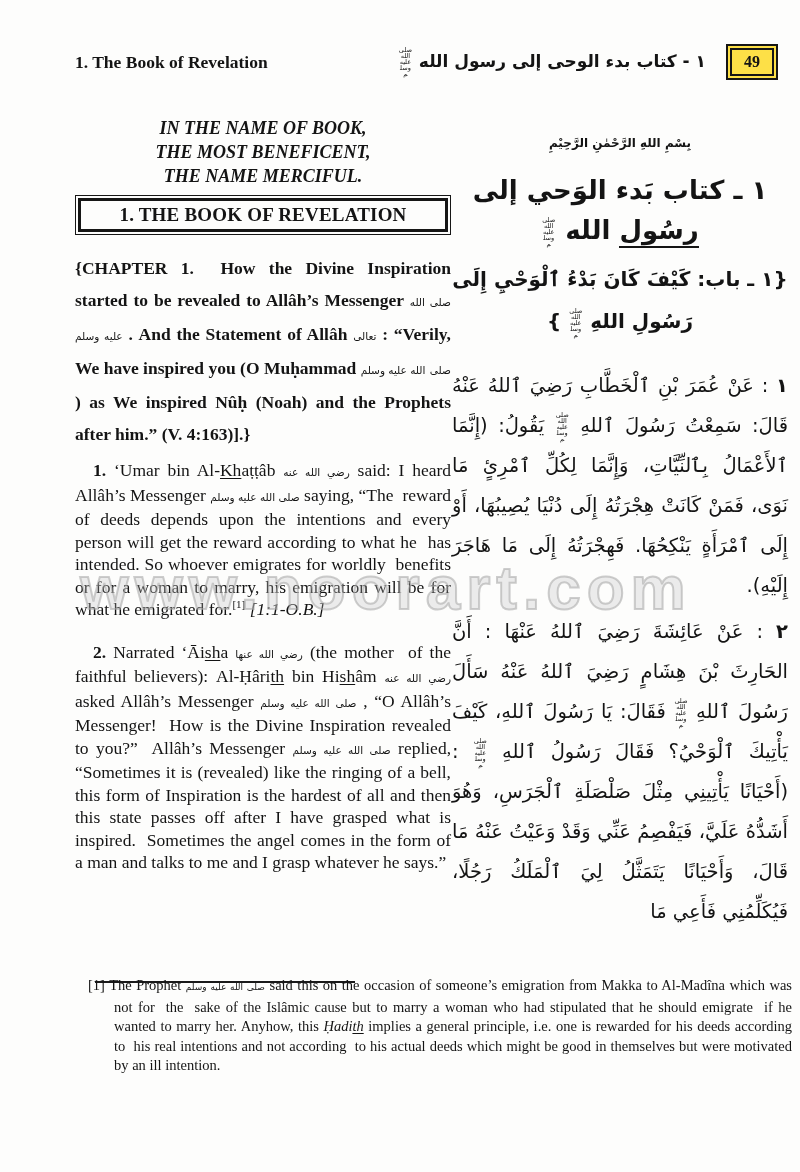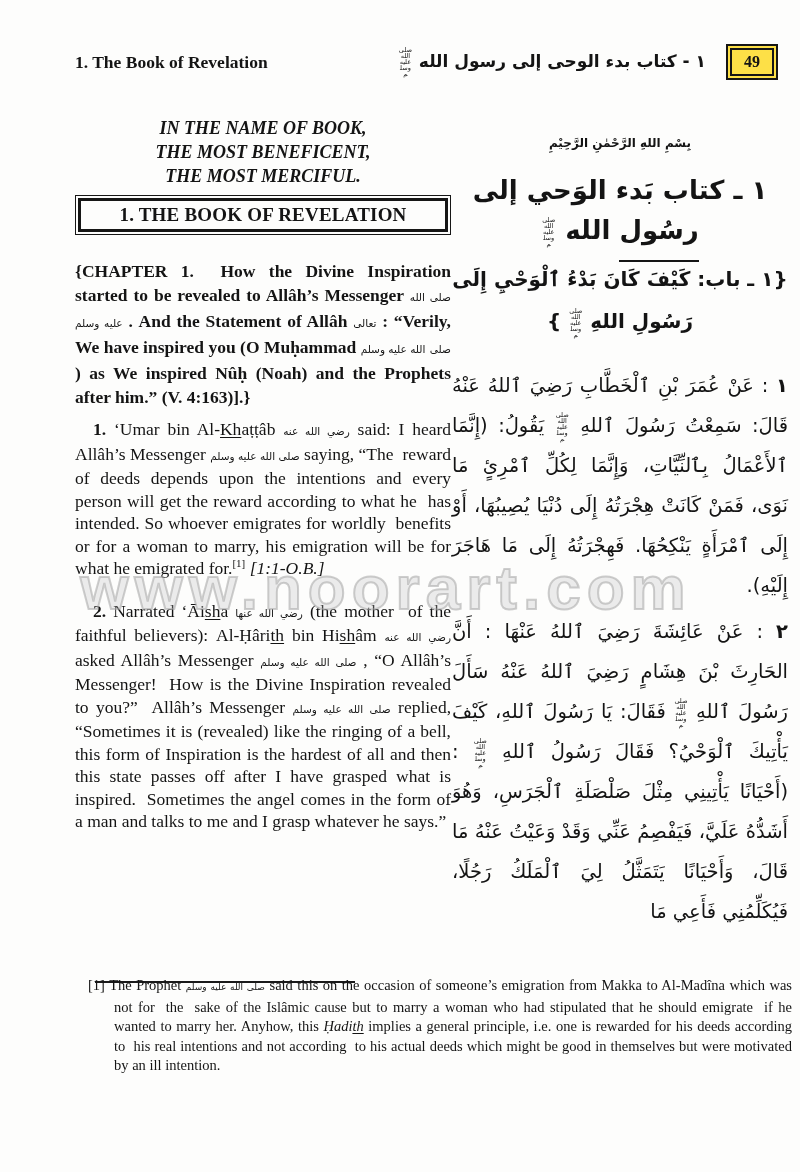--- a/index.html
+++ b/index.html
@@ -18,30 +18,30 @@
   .pagenum-inner{border:2px solid #151515;padding:0 12px;font-weight:bold;font-size:16px;line-height:24px;}
   
   .col-left{position:absolute;left:75px;top:116px;width:376px;}
   .col-right{position:absolute;left:452px;top:130px;width:336px;direction:rtl;
              font-family:"DejaVu Sans",sans-serif;}
   
   .basmala-en{text-align:center;font-style:italic;font-weight:bold;font-size:18px;line-height:24px;}
   .book-box{margin-top:7px;border:1px solid #161616;padding:2px;}
   .book-box-inner{border:3px solid #161616;text-align:center;font-weight:bold;font-size:19px;
                   padding:3px 4px;letter-spacing:.2px;}
-  .chapter{margin-top:24px;font-weight:bold;font-size:17.5px;line-height:24px;text-align:justify;}
+  .chapter{margin-top:17px;font-weight:bold;font-size:17.5px;line-height:32px;text-align:justify;}
   .para{margin-top:9px;font-size:17.5px;line-height:22.5px;text-align:justify;text-indent:18px;}
   .para.second{margin-top:20px;}
   .ar-inline{font-family:"DejaVu Sans",sans-serif;font-size:10.5px;font-weight:normal;font-style:normal;}
   sup{font-size:11px;line-height:0;}
   u{text-underline-offset:2px;}
   
   .basmala-ar{text-align:center;font-weight:bold;font-size:12px;line-height:26px;}
   .kitab{text-align:center;font-weight:bold;font-size:26px;line-height:40px;margin-top:14px;}
-  .u-ar{border-bottom:2px solid #151515;padding-bottom:15px;}
+  .u-ar{border-bottom:2px solid #151515;padding-bottom:1px;}
   .bab{text-align:center;font-weight:bold;font-size:20px;line-height:42px;margin-top:8px;}
   .hadith-ar{font-size:19.5px;line-height:40px;text-align:justify;}
   .hadith-ar.first{margin-top:24px;}
   .hadith-ar.second{margin-top:6px;}
   .saw{display:inline-block;width:15px;font-size:6.5px;line-height:6px;text-align:center;
        vertical-align:middle;font-family:"DejaVu Sans",sans-serif;font-weight:normal;
        white-space:normal;overflow-wrap:anywhere;direction:rtl;}
   
   .footnote-rule{position:absolute;left:95px;top:981px;width:260px;border-top:2.5px solid #1a1a1a;}
   .footnote{position:absolute;left:88px;top:976px;width:678px;font-size:14.5px;line-height:19.5px;
@@ -65,21 +65,21 @@
       <div class="pagenum-box">
         <div class="pagenum-inner">49</div>
       </div>
     </div>
   </div>
 
   <div class="col-left">
     <div class="basmala-en">
       <div>IN THE NAME OF BOOK,</div>
       <div>THE MOST BENEFICENT,</div>
-      <div>THE MOST MERCIFUL.</div>
+      <div>THE NAME MERCIFUL.</div>
     </div>
     <div class="book-box">
       <div class="book-box-inner">1. THE BOOK OF REVELATION</div>
     </div>
     <div class="chapter">{CHAPTER 1.&nbsp; How the Divine Inspiration started to be revealed to Allâh’s Messenger <span class="ar-inline">صلى الله عليه وسلم</span> . And the Statement of Allâh <span class="ar-inline">تعالى</span> : “Verily, We have inspired you (O Muḥammad <span class="ar-inline">صلى</span> <span class="ar-inline">الله عليه وسلم</span> ) as We inspired Nûḥ (Noah) and the Prophets after him.” (V.&nbsp;4:163)].}</div>
     <div class="para"><b>1.</b> ‘Umar bin Al-<u>Kh</u>aṭṭâb <span class="ar-inline">رضي الله عنه</span> said: I heard Allâh’s Messenger <span class="ar-inline">صلى الله عليه وسلم</span> saying, “The&nbsp; reward of deeds depends upon the intentions and every person will get the reward according to what he&nbsp; has intended. So whoever emigrates for worldly&nbsp; benefits or for a woman to marry, his emigration will be for what he emigrated for.<sup>[1]</sup> <i>[1:1-O.B.]</i></div>
     <div class="para second"><b>2.</b> Narrated ‘Āi<u>sh</u>a <span class="ar-inline">رضي الله عنها</span> (the mother&nbsp; of the faithful believers): Al-Ḥâri<u>th</u> bin Hi<u>sh</u>âm <span class="ar-inline">رضي الله عنه</span> asked Allâh’s Messenger <span class="ar-inline">صلى الله عليه وسلم</span> , “O Allâh’s Messenger!&nbsp; How is the Divine Inspiration revealed to you?”&nbsp; Allâh’s Messenger <span class="ar-inline">صلى الله عليه وسلم</span> replied, “Sometimes it is (revealed) like the ringing of a bell, this form of Inspiration is the hardest of all and then this state passes off after I have grasped what is inspired.&nbsp; Sometimes the angel comes in the form of a man and talks to me and I grasp whatever he says.”</div>
   </div>
 
   <div class="col-right">

